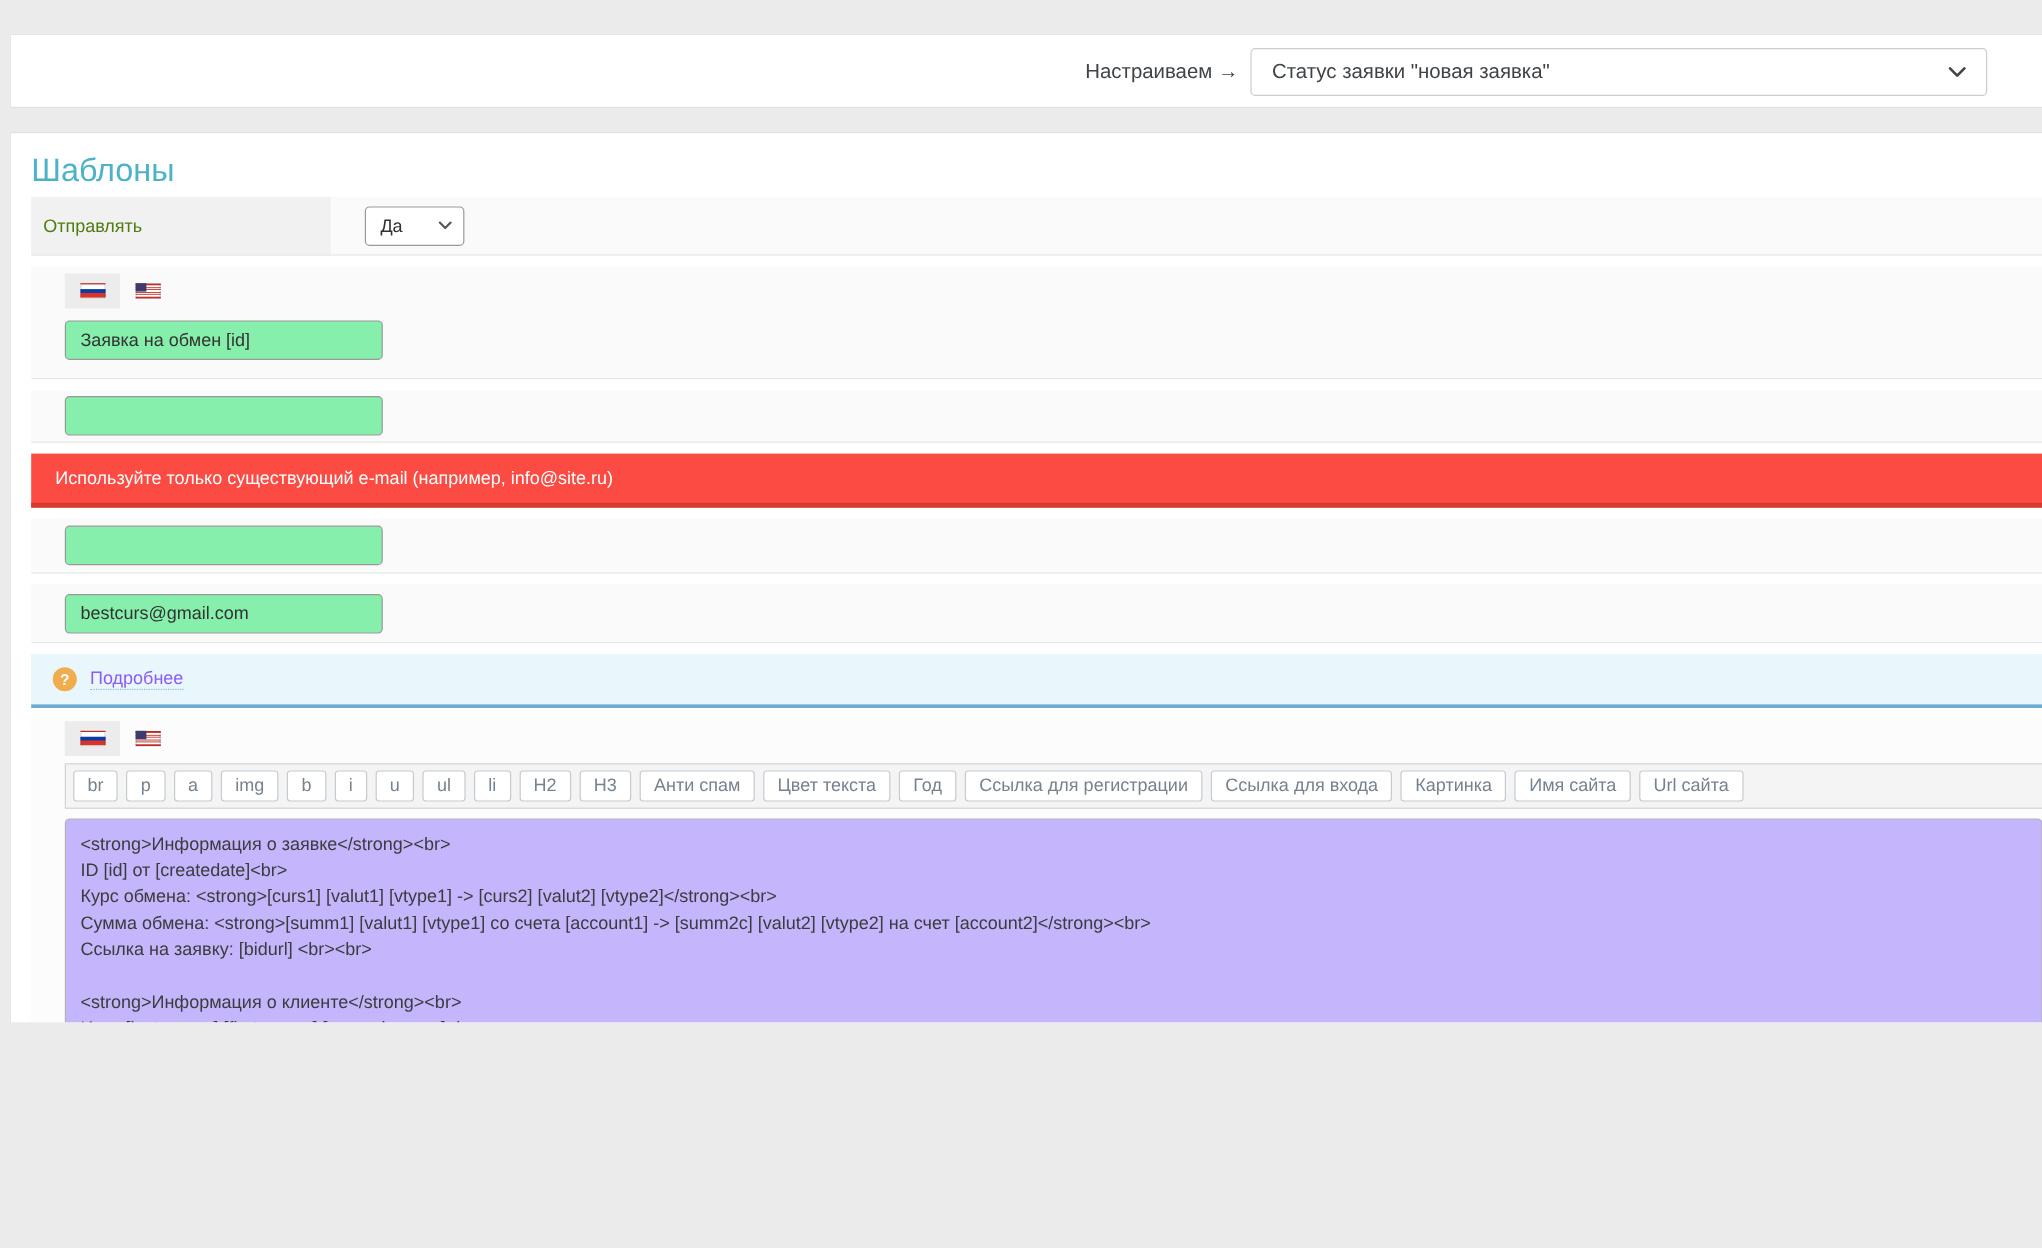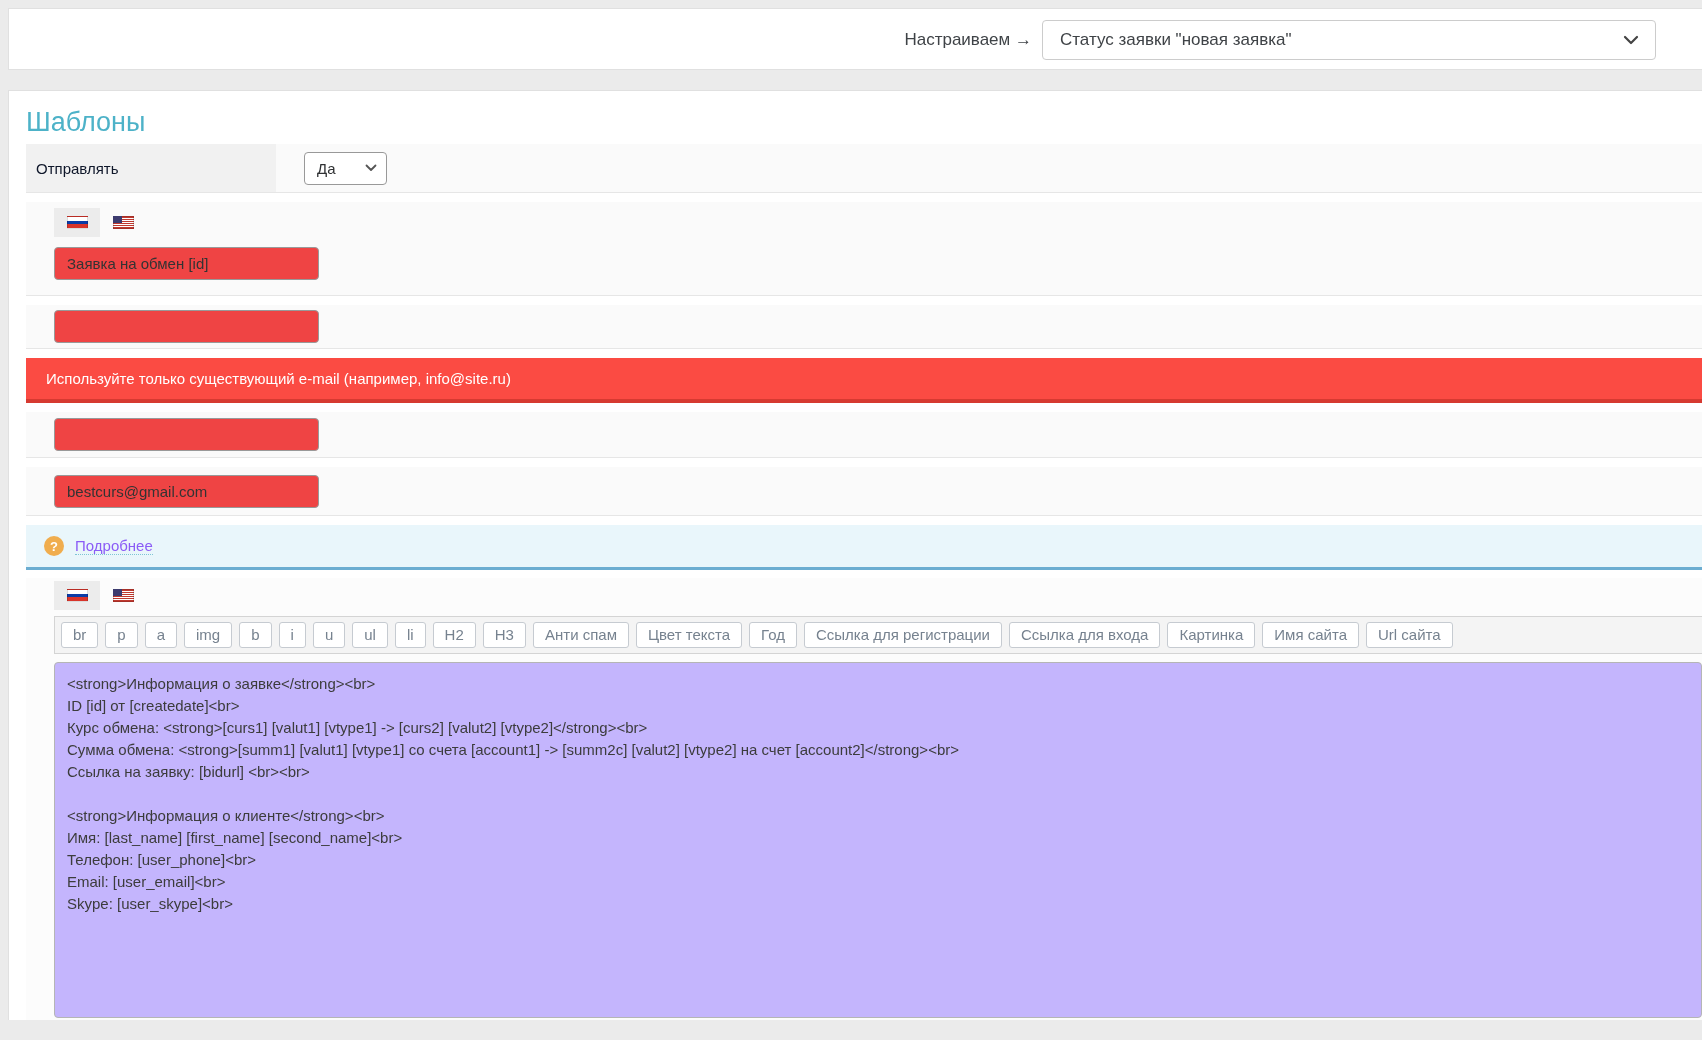--- a/index.html
+++ b/index.html
@@ -1,19 +1,19 @@
 <!DOCTYPE html>
 <html><head>
 <meta charset="utf-8">
 <style>
   * { margin:0; padding:0; box-sizing:border-box; }
   html,body { background:#ebebeb; }
   .page {
-    position:relative; width:1702px; height:1020px; overflow:hidden;
-    background:#ebebeb; font-family:"Liberation Sans", sans-serif; color:#3a3f44;
+    position:relative; width:1702px; height:832px; overflow:hidden;
+    background:#ebebeb; font-family:"Liberation Sans", sans-serif; color:#3a3f44;margin-top:20px;
   }
   .card { background:#fff; border:1px solid #e0e0e0; }
 
   
   .topbar { position:absolute; left:8px; top:8px; width:1700px; height:62px; }
   .topbar-label {
     position:absolute; right:675px; top:0; height:62px; display:flex; align-items:center;
     font-size:17px; font-weight:500; color:#3f4347; white-space:nowrap;
   }
   .status-select {
@@ -24,30 +24,30 @@
   }
 
   
   .panel { position:absolute; left:8px; top:90px; width:1700px; height:960px; padding-top:16px; }
   .panel-title { margin:0 0 7px 17px; font-size:27px; font-weight:400; color:#4db2c8; height:30px; line-height:30px; }
 
   .row { display:flex; margin:0 0 9px 17px; width:1690px; }
   .row-label {
     width:250px; flex:0 0 250px; background:#f1f1f1; border-bottom:1px solid #e6e6e6;
     display:flex; align-items:center; padding-left:10px;
-    font-size:15px; font-weight:500; color:#0f172a;
+    font-size:15px; font-weight:500; color:#4d7c0f;
   }
   .row-content {
     flex:1; background:#fafafa; border-bottom:1px solid #e6e6e6;
     display:flex; align-items:center; padding-left:28px; min-width:0;
   }
   .h49{height:49px}.h94{height:94px}.h44{height:44px}.h46{height:46px}.htext{height:457px}
 
   .text-input {
-    width:265px; height:33px; background:#ef4444; border:1px solid #999; border-radius:4px;
+    width:265px; height:33px; background:#86efac; border:1px solid #999; border-radius:4px;
     padding:0 12px; font-size:15px; color:#333; font-family:"Liberation Sans", sans-serif;
   }
   .select-box {
     height:33px; background:#fff; border:1px solid #999; border-radius:4px;
     display:flex; align-items:center; gap:29px; padding:0 9px 0 12px;
     font-size:15px; color:#2f3133; cursor:pointer;
   }
   .chev { flex:0 0 auto; }
 
   .col { flex-direction:column; align-items:flex-start; justify-content:flex-start; }

